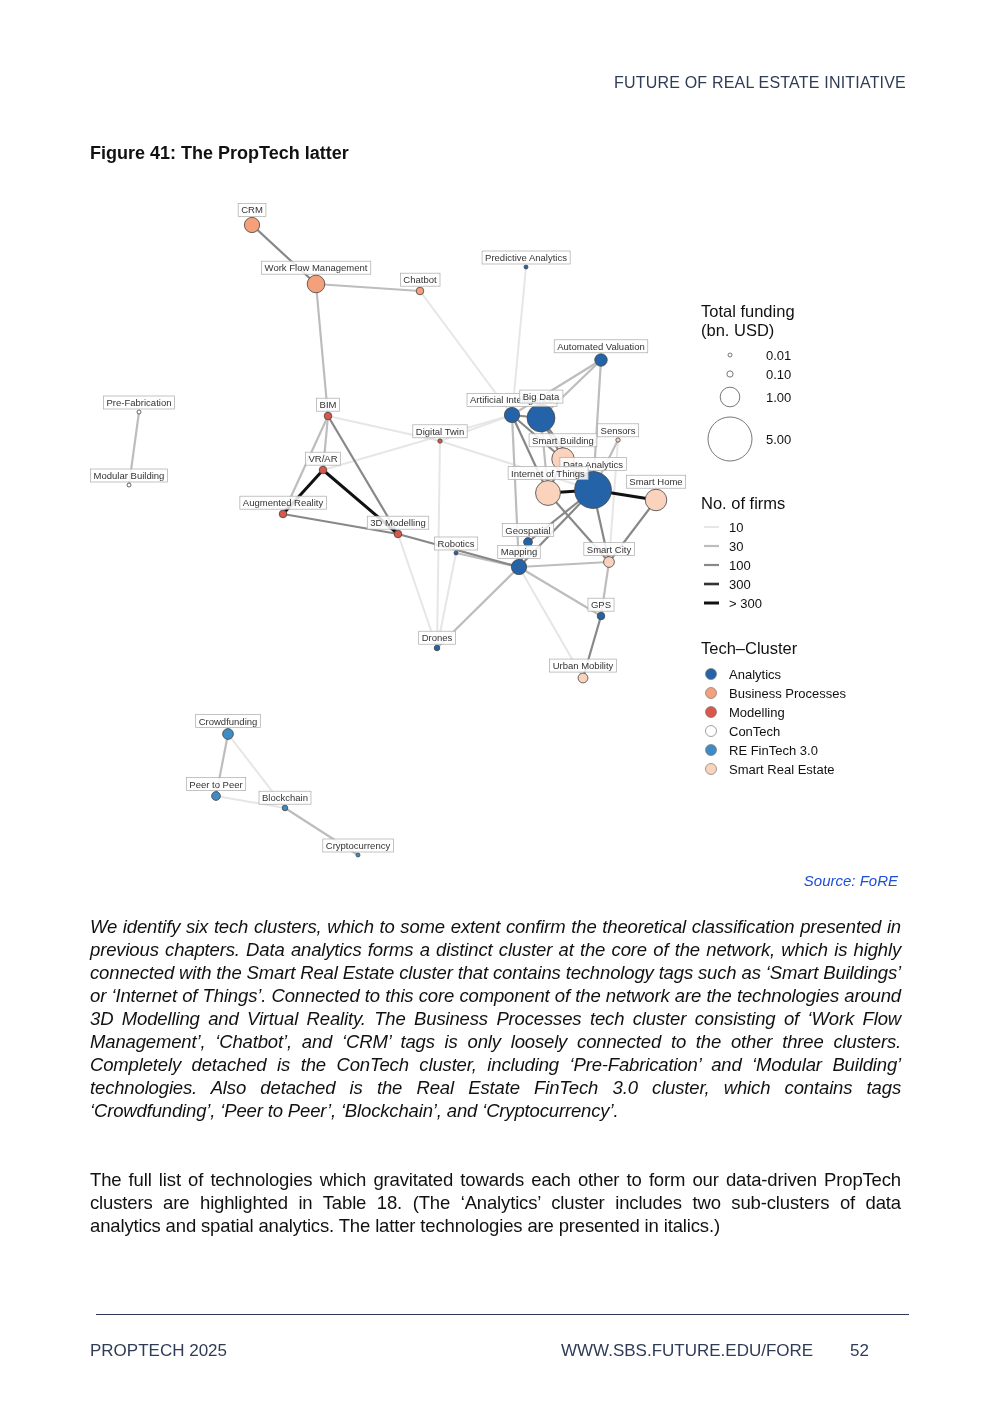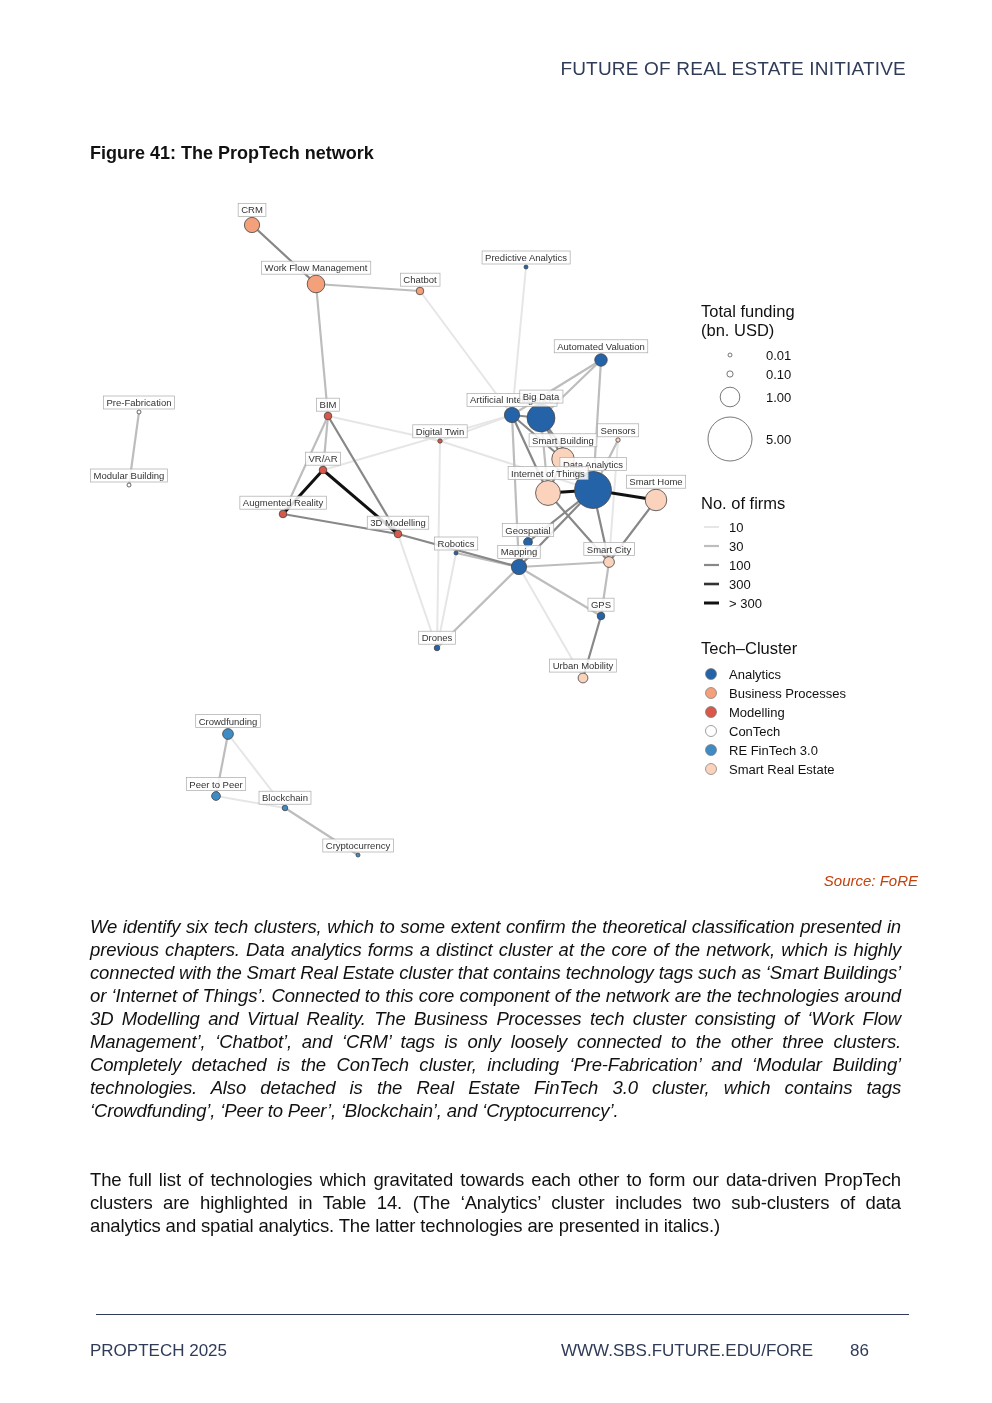--- a/index.html
+++ b/index.html
@@ -1,34 +1,34 @@
 <!DOCTYPE html>
 <html><head>
 <meta charset="utf-8">
 <style>
   html, body { margin:0; padding:0; background:#ffffff; }
   body { width:992px; height:1403px; position:relative; overflow:hidden; font-family:"Liberation Sans", sans-serif; color:#111; }
-  .header-right { position:absolute; right:86px; top:58px; font-size:19px; color:#2f3b57; letter-spacing:0.2px; font-family:"Liberation Sans Narrow","Liberation Sans", sans-serif; }
+  .header-right { position:absolute; right:86px; top:74px; font-size:16px; color:#2f3b57; letter-spacing:0.2px; font-family:"Liberation Sans Narrow","Liberation Sans", sans-serif; }
   .fig-title { position:absolute; left:90px; top:143px; font-size:18px; font-weight:bold; font-family:"Liberation Sans", sans-serif; }
   #network { position:absolute; left:0; top:180px; }
-  .source { position:absolute; right:74px; top:872px; font-size:15px; font-style:italic; color:#c2410c; }
+  .source { position:absolute; right:94px; top:872px; font-size:15px; font-style:italic; color:#1d4ed8; }
   .para { position:absolute; left:90px; width:811px; font-size:18.5px; line-height:23px; text-align:justify; font-family:"Liberation Sans", sans-serif; letter-spacing:-0.15px; }
   .p1 { top:915px;font-style:italic; }
   .p2 { top:1168px; }
   .footer-rule { position:absolute; left:96px; width:813px; top:1314px; height:1px; background:#2f3b57; }
   .footer-left { position:absolute; left:90px; top:1341px; font-size:17px; color:#2f3b57; }
   .footer-url { position:absolute; left:561px; top:1341px; font-size:17px; color:#2f3b57; }
   .footer-page { position:absolute; left:850px; top:1341px; font-size:17px; color:#2f3b57; }
   svg text { font-family:"Liberation Sans", sans-serif; }
 </style>
 </head>
 <body>
 
 <div class="header-right">FUTURE OF REAL ESTATE INITIATIVE</div>
-<div class="fig-title">Figure 41: The PropTech network</div>
+<div class="fig-title">Figure 41: The PropTech latter</div>
 
 <svg id="network" width="992" height="700" viewBox="0 0 992 700">
   <g id="edges">
       <line x1="420" y1="111" x2="512" y2="235" stroke="#e6e6e6" stroke-width="2" stroke-linecap="round"></line>
       <line x1="526" y1="87" x2="512" y2="235" stroke="#e6e6e6" stroke-width="2" stroke-linecap="round"></line>
       <line x1="618" y1="260" x2="609" y2="382" stroke="#e6e6e6" stroke-width="2" stroke-linecap="round"></line>
       <line x1="440" y1="261" x2="512" y2="235" stroke="#e6e6e6" stroke-width="2" stroke-linecap="round"></line>
       <line x1="440" y1="261" x2="593" y2="310" stroke="#e6e6e6" stroke-width="2" stroke-linecap="round"></line>
       <line x1="440" y1="261" x2="437" y2="468" stroke="#e6e6e6" stroke-width="2" stroke-linecap="round"></line>
       <line x1="328" y1="236" x2="440" y2="261" stroke="#e6e6e6" stroke-width="2" stroke-linecap="round"></line>
@@ -212,18 +212,18 @@
         <circle cx="711" cy="570" r="5.5" fill="#3f8bc4" stroke="#777" stroke-width="0.7"></circle>
         <text x="729" y="575" font-size="13" fill="#111">RE FinTech 3.0</text>
         <circle cx="711" cy="589" r="5.5" fill="#fbd3bd" stroke="#777" stroke-width="0.7"></circle>
         <text x="729" y="594" font-size="13" fill="#111">Smart Real Estate</text>
       </g>
   </g>
 </svg>
 
 <div class="source">Source: FoRE</div>
 <div class="para p1">We identify six tech clusters, which to some extent confirm the theoretical classification presented in previous chapters. Data analytics forms a distinct cluster at the core of the network, which is highly connected with the Smart Real Estate cluster that contains technology tags such as ‘Smart Buildings’ or ‘Internet of Things’. Connected to this core component of the network are the technologies around 3D Modelling and Virtual Reality. The Business Processes tech cluster consisting of ‘Work Flow Management’, ‘Chatbot’, and ‘CRM’ tags is only loosely connected to the other three clusters. Completely detached is the ConTech cluster, including ‘Pre-Fabrication’ and ‘Modular Building’ technologies. Also detached is the Real Estate FinTech 3.0 cluster, which contains tags ‘Crowdfunding’, ‘Peer to Peer’, ‘Blockchain’, and ‘Cryptocurrency’.</div>
-<div class="para p2">The full list of technologies which gravitated towards each other to form our data-driven PropTech clusters are highlighted in Table 14. (The ‘Analytics’ cluster includes two sub-clusters of data analytics and spatial analytics. The latter technologies are presented in italics.)</div>
+<div class="para p2">The full list of technologies which gravitated towards each other to form our data-driven PropTech clusters are highlighted in Table 18. (The ‘Analytics’ cluster includes two sub-clusters of data analytics and spatial analytics. The latter technologies are presented in italics.)</div>
 
 <div class="footer-rule"></div>
 <div class="footer-left">PROPTECH 2025</div>
 <div class="footer-url">WWW.SBS.FUTURE.EDU/FORE</div>
-<div class="footer-page">86</div>
+<div class="footer-page">52</div>
 
 </body></html>

